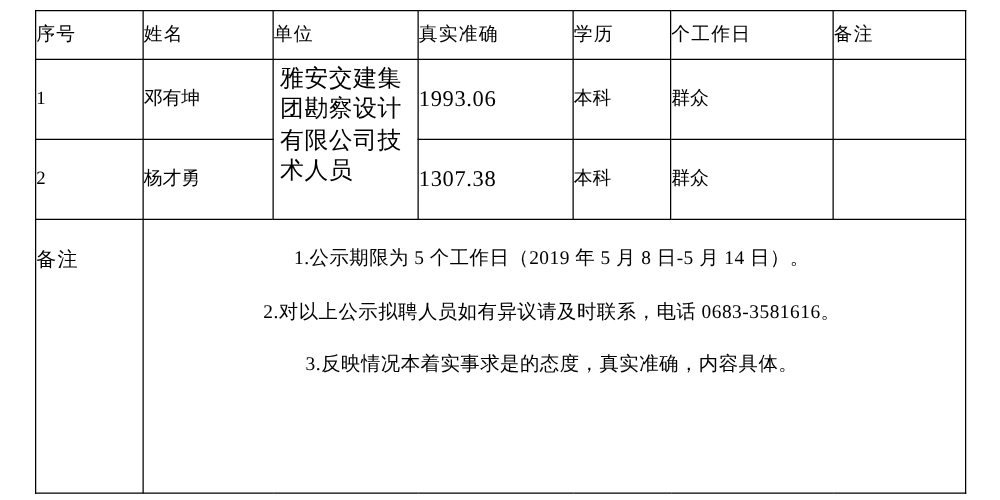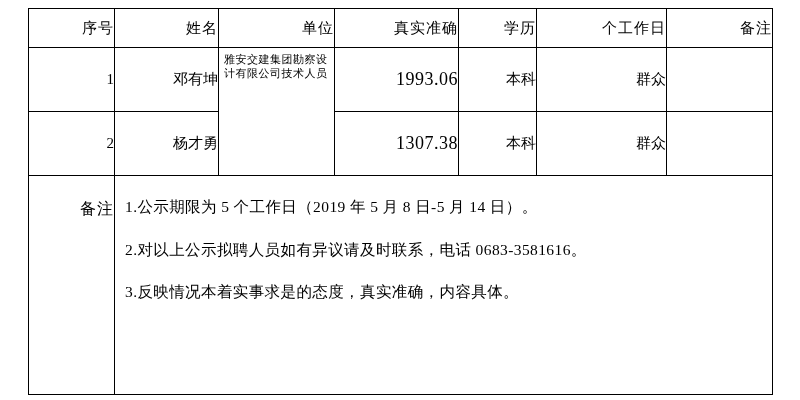--- a/index.html
+++ b/index.html
@@ -25,21 +25,21 @@
     left: 28px;
     top: 8px;
     width: 744px;
     border-collapse: collapse;
     table-layout: fixed;
   }
   table.doc-table td {
     border: 1px solid #000000;
     padding: 0;
     vertical-align: middle;
-    text-align: right;
+    text-align: left;
     font-size: 15px;
     line-height: 1.35;
   }
   
   col.c-seq   { width: 86px; }
   col.c-name  { width: 104px; }
   col.c-unit  { width: 116px; }
   col.c-birth { width: 124px; }
   col.c-edu   { width: 78px; }
   col.c-pol   { width: 130px; }
@@ -50,21 +50,21 @@
     font-size: 16px;
     letter-spacing: 1px;
   }
   .data-row td {
     height: 63px;
   }
   .data-row td.unit-cell {
     text-align: left;
     vertical-align: top;
     padding: 4px 5px 0 5px;
-    font-size: 11px;
+    font-size: 19px;
     line-height: 1.28;
     letter-spacing: 0.5px;
     margin-left: 28px;
   }
   .data-row td.num-cell {
     font-family: "Liberation Serif", "DejaVu Serif", serif;
     letter-spacing: 0.5px;
     font-size: 18px;
   }
   .remark-row td.remark-label {
@@ -83,20 +83,21 @@
     margin: 0;
     padding: 0;
     list-style: none;
   }
   .remark-body li {
     font-size: 15.5px;
     line-height: 1.4;
     margin-bottom: 21px;
     letter-spacing: 0.4px;
     white-space: nowrap;
+    text-align: center;
   }
   .remark-body li:last-child { margin-bottom: 0; font-family: Liberation Serif, serif; }
 </style>
 </head>
 <body>
 
 <div class="page">
   <table class="doc-table">
     <colgroup>
       <col class="c-seq">

